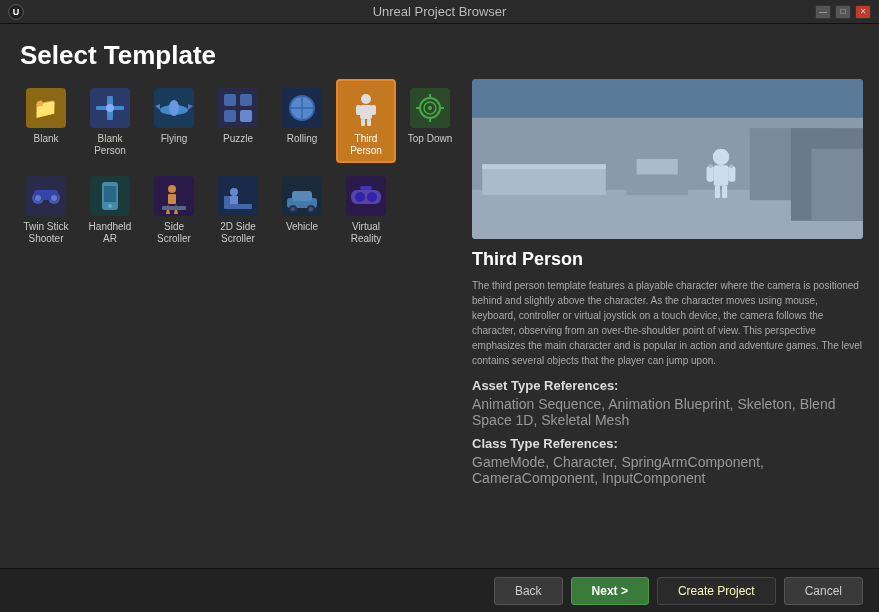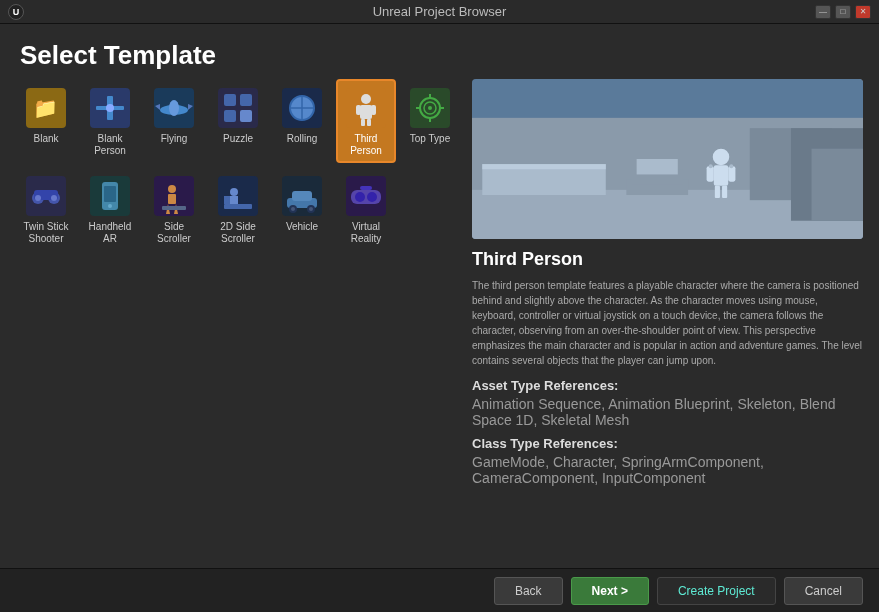--- a/index.html
+++ b/index.html
@@ -188,21 +188,21 @@
       gap: 4px;
     }
     .footer-btn.next {
       background: #3a7a3a;
       border-color: #4a9a4a;
       color: #fff;
       font-weight: bold;
     }
     .footer-btn.create {
       background: #2a2a2a;
-      color: #5eead4;
+      color: #fef9c3;
       border-color: #444;
     }
   </style>
 </head>
 <body>
 
 <div class="title-bar">
   <div class="title-bar-left">
     <div class="ue-logo">U</div>
   </div>
@@ -299,21 +299,21 @@
               <rect width="40" height="40" rx="4" fill="#2a4a2a"></rect>
               <circle cx="20" cy="20" r="10" fill="none" stroke="#44aa44" stroke-width="2"></circle>
               <circle cx="20" cy="20" r="6" fill="none" stroke="#44aa44" stroke-width="1.5"></circle>
               <circle cx="20" cy="20" r="2" fill="#44aa44"></circle>
               <line x1="20" y1="6" x2="20" y2="10" stroke="#44aa44" stroke-width="2"></line>
               <line x1="20" y1="30" x2="20" y2="34" stroke="#44aa44" stroke-width="2"></line>
               <line x1="6" y1="20" x2="10" y2="20" stroke="#44aa44" stroke-width="2"></line>
               <line x1="30" y1="20" x2="34" y2="20" stroke="#44aa44" stroke-width="2"></line>
             </svg>
           </div>
-          <span class="template-label">Top Type</span>
+          <span class="template-label">Top Down</span>
         </div>
       </div>
 
       <div class="templates-grid" style="margin-top: 4px;">
         <div class="template-item">
           <div class="template-icon">
             <svg width="40" height="40" viewBox="0 0 40 40">
               <rect width="40" height="40" rx="4" fill="#2a2a4a"></rect>
               <circle cx="12" cy="22" r="6" fill="#4455aa"></circle>
               <circle cx="28" cy="22" r="6" fill="#4455aa"></circle>

